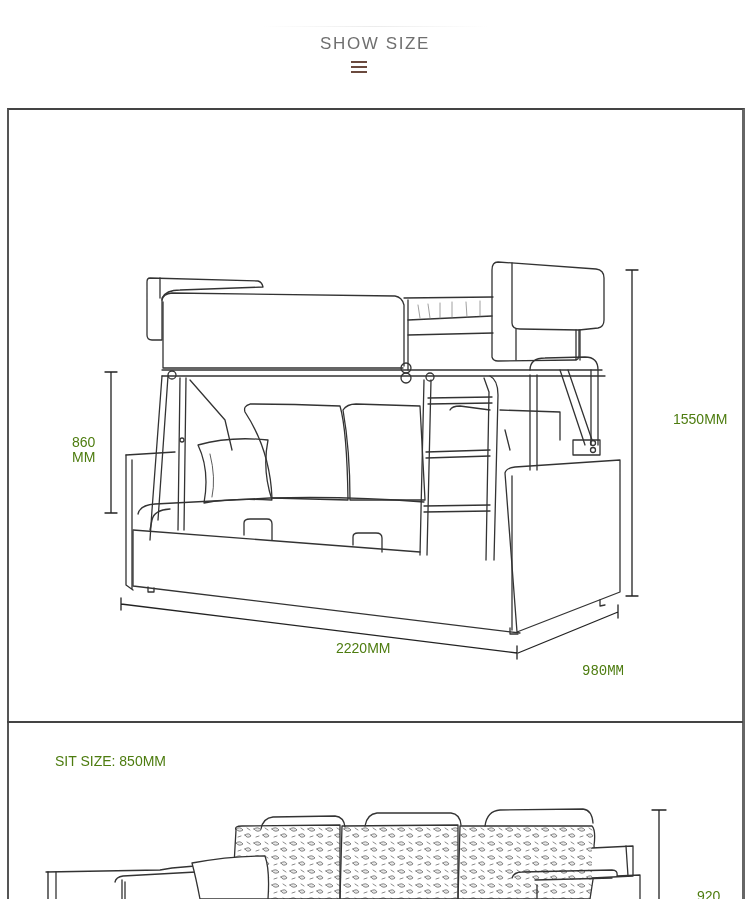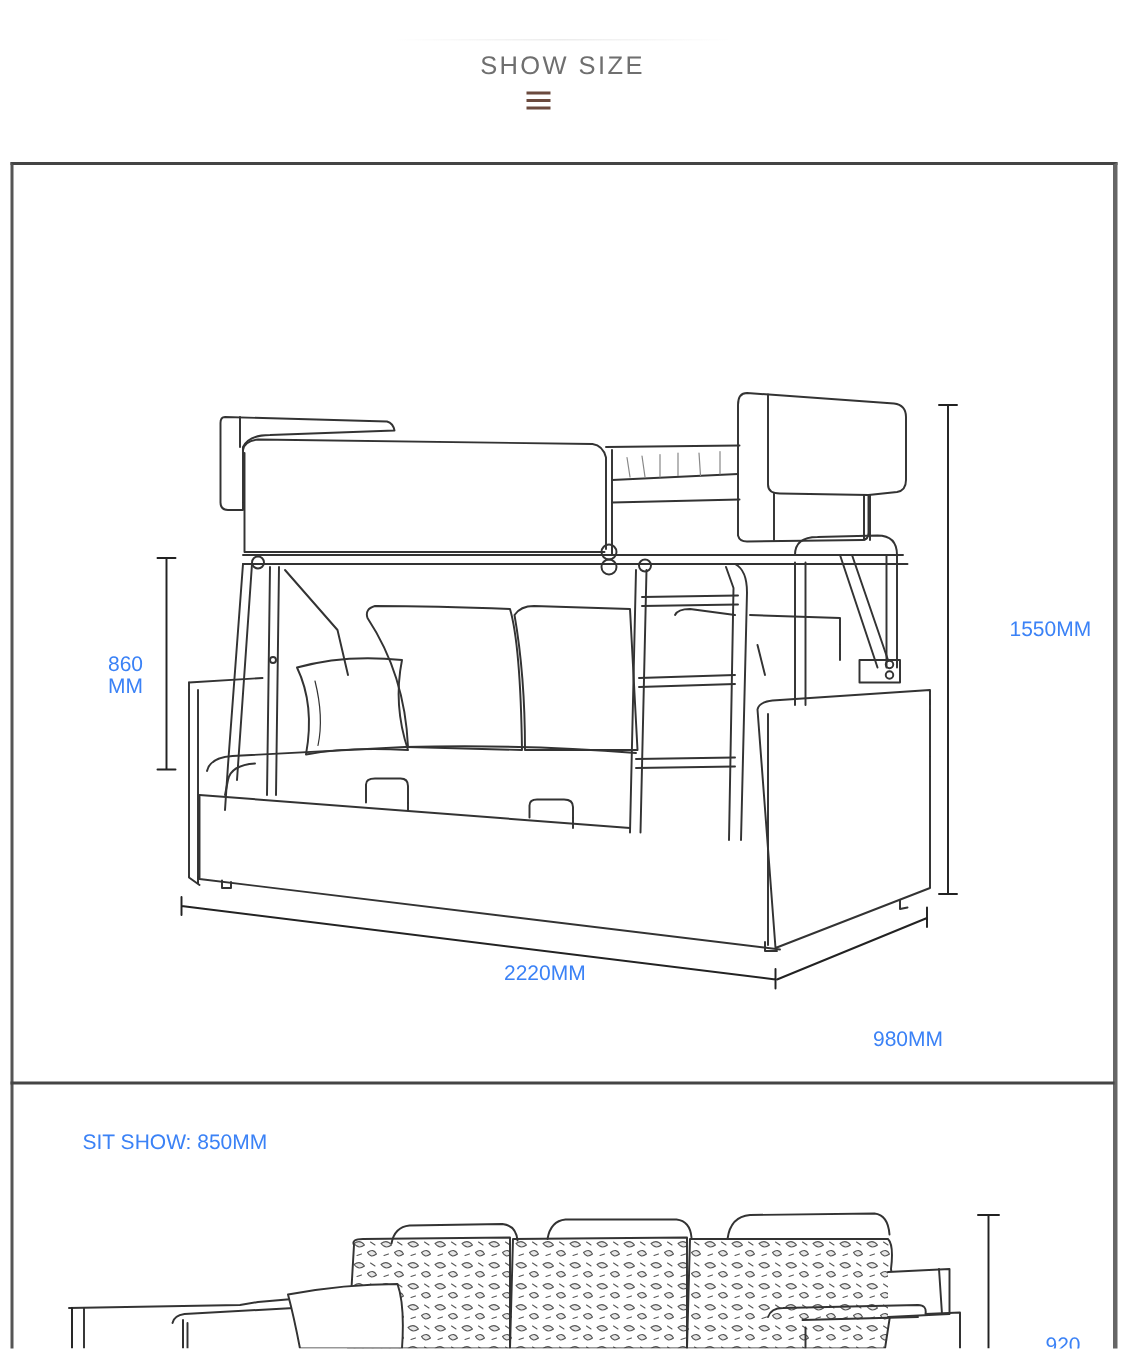--- a/index.html
+++ b/index.html
@@ -8,26 +8,26 @@
     .header-title { position: absolute; left: 0; width: 750px; top: 34px; text-align: center;
       font-size: 17px; letter-spacing: 1.6px; color: #6f6f6f; }
     .header-icon { position: absolute; left: 351px; top: 61px; width: 16px; height: 14px; }
     .header-icon span { display: block; height: 2px; background: #6b4a3e; margin-bottom: 3px; }
     .header-rule { position: absolute; top: 26px; left: 262px; width: 226px; height: 1px;
       background: linear-gradient(to right, rgba(230,230,230,0), #ececec, rgba(230,230,230,0)); }
     .frame { position: absolute; left: 7px; top: 108px; width: 733px; height: 800px;
       border-left: 2px solid #555; border-right: 3px solid #666; border-top: 2px solid #444; }
     .divider { position: absolute; left: 7px; top: 721px; width: 736px; height: 2px; background: #444; }
     .drawing { position: absolute; left: 0; top: 0; }
-    .dim-label { position: absolute; font-size: 14px; color: #3b82f6; font-family: "Liberation Sans", sans-serif; }
+    .dim-label { position: absolute; font-size: 14px; color: #4d7c0f; font-family: "Liberation Sans", sans-serif; }
     .dim-label b { font-weight: normal; font-size: 14px; }
     .lbl-740 { left: 72px; top: 435px; line-height: 15px; font-size: 14px; }
     .lbl-1550 { left: 673px; top: 411px; }
     .lbl-2220 { left: 336px; top: 640px; }
-    .lbl-980 { left: 582px; top: 684px; }
+    .lbl-980 { left: 582px; top: 663px; font-family: Liberation Mono, monospace; }
     .lbl-sit { left: 55px; top: 753px; font-size: 14px; }
     .lbl-920 { left: 697px; top: 888px; font-size: 14px; }
   </style>
 </head>
 <body>
 
 <div class="header-rule"></div>
 <div class="header-title">SHOW SIZE</div>
 <div class="header-icon">
     <span></span>
@@ -148,14 +148,14 @@
 </svg>
 
 <div class="dim-label lbl-740">
   <div>860</div>
   <div>MM</div>
 </div>
 <div class="dim-label lbl-1550"><span>1550</span><b>MM</b></div>
 <div class="dim-label lbl-2220"><span>2220</span><b>MM</b></div>
 <div class="dim-label lbl-980"><span>980</span><b>MM</b></div>
 
-<div class="dim-label lbl-sit"><span>SIT SHOW:</span> <span>850MM</span></div>
+<div class="dim-label lbl-sit"><span>SIT SIZE:</span> <span>850MM</span></div>
 <div class="dim-label lbl-920">920</div>
 
 </body></html>

